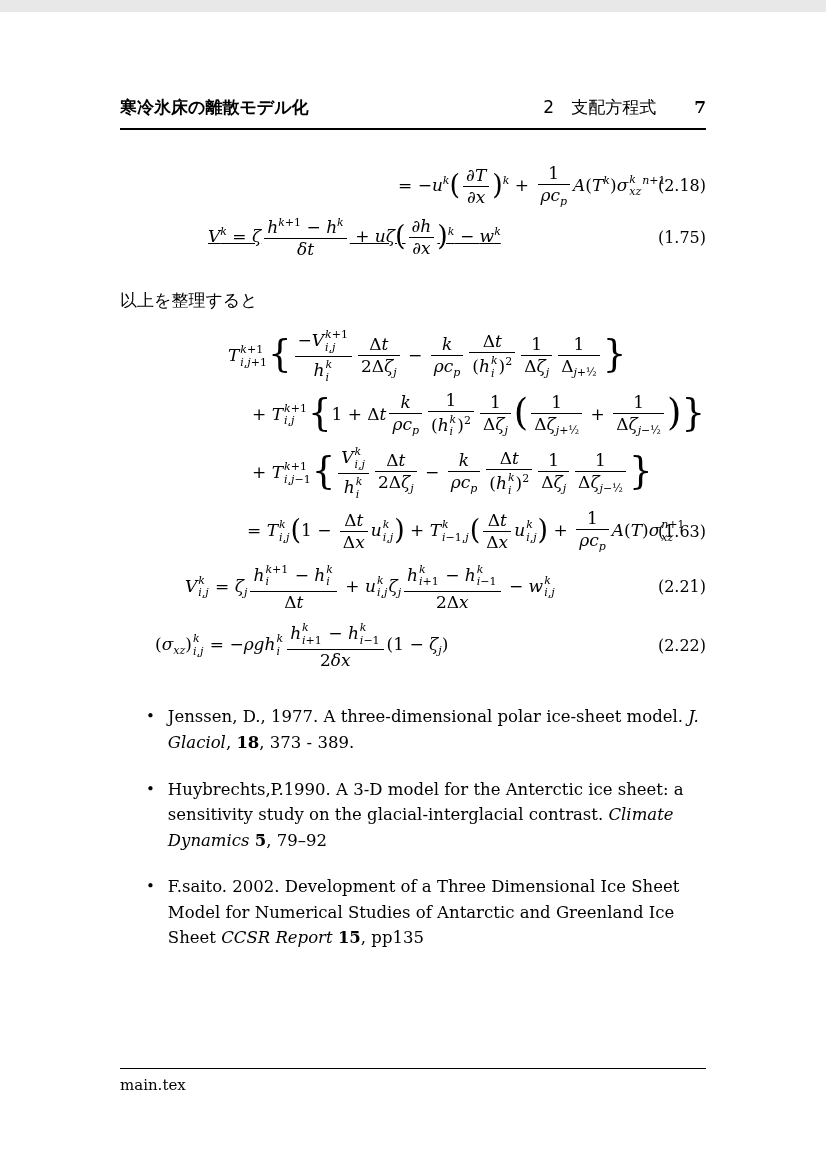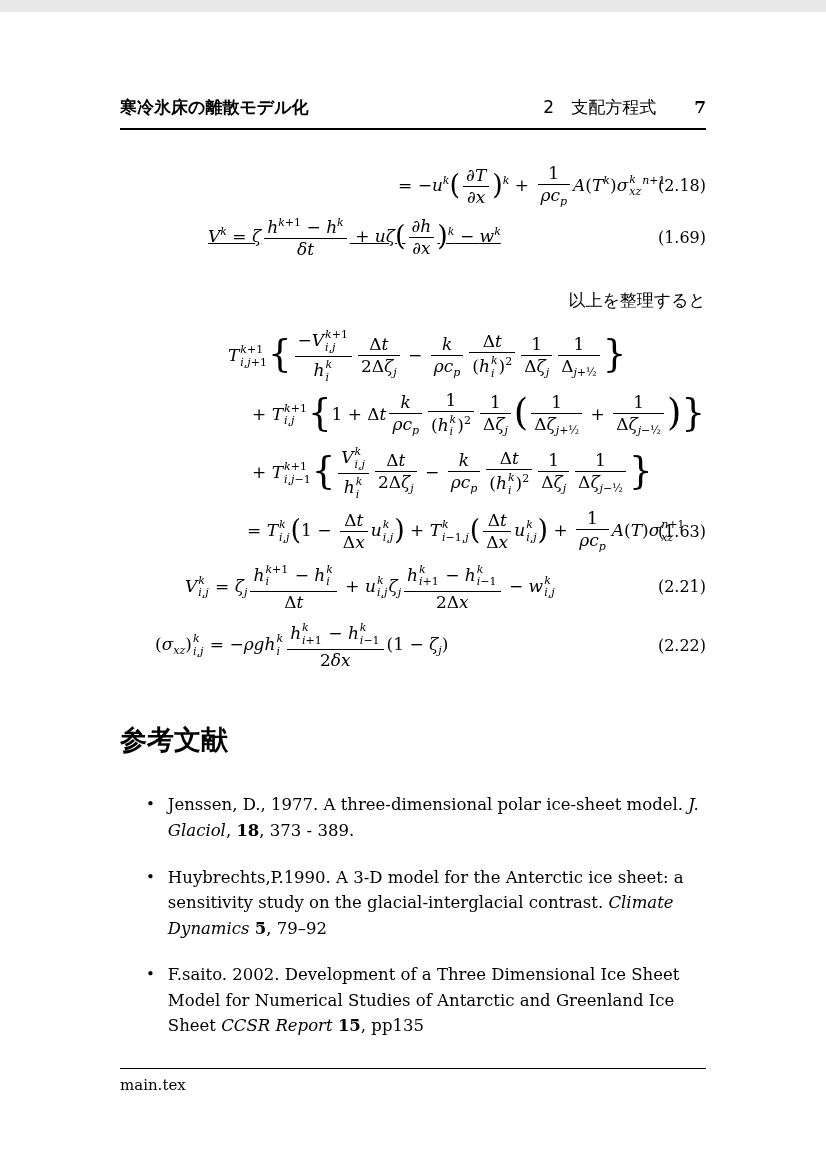--- a/index.html
+++ b/index.html
@@ -29,21 +29,21 @@
   .mf .d { display:block; padding:2px 3px 1px; }
   .ss { display:inline-block; vertical-align:middle; font-size:11px; line-height:1.15; text-align:left; margin:0 1px; }
   .ss span { display:block; }
   sup, sub { font-size:11px; }
   .bp  { font-size:27px; line-height:0; vertical-align:-0.12em; font-weight:normal; }
   .bp2 { font-size:37px; line-height:0; vertical-align:-0.14em; font-weight:normal; }
 
   .eq218 { margin-top:34px; padding-left:278px; }
   .eq219 { margin-top:8px;  padding-left:88px;text-decoration:underline; }
   .jp-text { font-size:17px; margin:0; }
-  .intro { margin-top:30px;text-align:right; }
+  .intro { margin-top:30px; }
   .eqblock { margin-top:16px; }
   .l1 { padding-left:108px; }
   .l2 { padding-left:132px; margin-top:5px; }
   .l3 { padding-left:132px; margin-top:5px; }
   .l4 { padding-left:127px; margin-top:7px; }
   .eq221 { padding-left:65px; margin-top:9px; }
   .eq222 { padding-left:35px; margin-top:9px; }
   .outro { margin-top:24px; }
 
   
@@ -76,21 +76,21 @@
     </span>
   </div>
 
   <div class="eq eq218">
     <span>= −<i>u</i><sup><i>k</i></sup><span class="bp">(</span><span class="mf"><span class="n">∂<i>T</i></span><span class="d">∂<i>x</i></span></span><span class="bp">)</span><sup><i>k</i></sup> + <span class="mf"><span class="n">1</span><span class="d"><i>ρc</i><sub><i>p</i></sub></span></span><i>A</i>(<i>T</i><sup><i>k</i></sup>)<i>σ</i><span class="ss"><span><i>k</i></span><span><i>xz</i></span></span><sup><i>n</i>+1</sup></span>
     <span class="eqnum">(2.18)</span>
   </div>
 
   <div class="eq eq219">
     <span><i>V</i><sup><i>k</i></sup> = <i>ζ</i><span class="mf"><span class="n"><i>h</i><sup><i>k</i>+1</sup> − <i>h</i><sup><i>k</i></sup></span><span class="d"><i>δt</i></span></span> + <i>uζ</i><span class="bp">(</span><span class="mf"><span class="n">∂<i>h</i></span><span class="d">∂<i>x</i></span></span><span class="bp">)</span><sup><i>k</i></sup> − <i>w</i><sup><i>k</i></sup></span>
-    <span class="eqnum">(1.69)</span>
+    <span class="eqnum">(1.75)</span>
   </div>
 
   <p class="jp-text intro">以上を整理すると</p>
 
   <div class="eqblock">
     <div class="eq l1"><i>T</i><span class="ss"><span><i>k</i>+1</span><span><i>i,j</i>+1</span></span><span class="bp2">{</span><span class="mf"><span class="n">−<i>V</i><span class="ss"><span><i>k</i>+1</span><span><i>i,j</i></span></span></span><span class="d"><i>h</i><span class="ss"><span><i>k</i></span><span><i>i</i></span></span></span></span><span class="mf"><span class="n">Δ<i>t</i></span><span class="d">2Δ<i>ζ</i><sub><i>j</i></sub></span></span> − <span class="mf"><span class="n"><i>k</i></span><span class="d"><i>ρc</i><sub><i>p</i></sub></span></span><span class="mf"><span class="n">Δ<i>t</i></span><span class="d">(<i>h</i><span class="ss"><span><i>k</i></span><span><i>i</i></span></span>)<sup>2</sup></span></span><span class="mf"><span class="n">1</span><span class="d">Δ<i>ζ</i><sub><i>j</i></sub></span></span><span class="mf"><span class="n">1</span><span class="d">Δ<sub><i>j</i>+½</sub></span></span><span class="bp2">}</span></div>
     <div class="eq l2">+ <i>T</i><span class="ss"><span><i>k</i>+1</span><span><i>i,j</i></span></span><span class="bp2">{</span>1 + Δ<i>t</i><span class="mf"><span class="n"><i>k</i></span><span class="d"><i>ρc</i><sub><i>p</i></sub></span></span><span class="mf"><span class="n">1</span><span class="d">(<i>h</i><span class="ss"><span><i>k</i></span><span><i>i</i></span></span>)<sup>2</sup></span></span><span class="mf"><span class="n">1</span><span class="d">Δ<i>ζ</i><sub><i>j</i></sub></span></span><span class="bp2">(</span><span class="mf"><span class="n">1</span><span class="d">Δ<i>ζ</i><sub><i>j</i>+½</sub></span></span> + <span class="mf"><span class="n">1</span><span class="d">Δ<i>ζ</i><sub><i>j</i>−½</sub></span></span><span class="bp2">)</span><span class="bp2">}</span></div>
     <div class="eq l3">+ <i>T</i><span class="ss"><span><i>k</i>+1</span><span><i>i,j</i>−1</span></span><span class="bp2">{</span><span class="mf"><span class="n"><i>V</i><span class="ss"><span><i>k</i></span><span><i>i,j</i></span></span></span><span class="d"><i>h</i><span class="ss"><span><i>k</i></span><span><i>i</i></span></span></span></span><span class="mf"><span class="n">Δ<i>t</i></span><span class="d">2Δ<i>ζ</i><sub><i>j</i></sub></span></span> − <span class="mf"><span class="n"><i>k</i></span><span class="d"><i>ρc</i><sub><i>p</i></sub></span></span><span class="mf"><span class="n">Δ<i>t</i></span><span class="d">(<i>h</i><span class="ss"><span><i>k</i></span><span><i>i</i></span></span>)<sup>2</sup></span></span><span class="mf"><span class="n">1</span><span class="d">Δ<i>ζ</i><sub><i>j</i></sub></span></span><span class="mf"><span class="n">1</span><span class="d">Δ<i>ζ</i><sub><i>j</i>−½</sub></span></span><span class="bp2">}</span></div>
     <div class="eq l4">
       <span>= <i>T</i><span class="ss"><span><i>k</i></span><span><i>i,j</i></span></span><span class="bp">(</span>1 − <span class="mf"><span class="n">Δ<i>t</i></span><span class="d">Δ<i>x</i></span></span><i>u</i><span class="ss"><span><i>k</i></span><span><i>i,j</i></span></span><span class="bp">)</span> + <i>T</i><span class="ss"><span><i>k</i></span><span><i>i</i>−1,<i>j</i></span></span><span class="bp">(</span><span class="mf"><span class="n">Δ<i>t</i></span><span class="d">Δ<i>x</i></span></span><i>u</i><span class="ss"><span><i>k</i></span><span><i>i,j</i></span></span><span class="bp">)</span> + <span class="mf"><span class="n">1</span><span class="d"><i>ρc</i><sub><i>p</i></sub></span></span><i>A</i>(<i>T</i>)<i>σ</i><span class="ss"><span><i>n</i>+1</span><span><i>xz</i></span></span></span>
@@ -102,21 +102,20 @@
     <span><i>V</i><span class="ss"><span><i>k</i></span><span><i>i,j</i></span></span> = <i>ζ</i><sub><i>j</i></sub><span class="mf"><span class="n"><i>h</i><span class="ss"><span><i>k</i>+1</span><span><i>i</i></span></span> − <i>h</i><span class="ss"><span><i>k</i></span><span><i>i</i></span></span></span><span class="d">Δ<i>t</i></span></span> + <i>u</i><span class="ss"><span><i>k</i></span><span><i>i,j</i></span></span><i>ζ</i><sub><i>j</i></sub><span class="mf"><span class="n"><i>h</i><span class="ss"><span><i>k</i></span><span><i>i</i>+1</span></span> − <i>h</i><span class="ss"><span><i>k</i></span><span><i>i</i>−1</span></span></span><span class="d">2Δ<i>x</i></span></span> − <i>w</i><span class="ss"><span><i>k</i></span><span><i>i,j</i></span></span></span>
     <span class="eqnum">(2.21)</span>
   </div>
 
   <div class="eq eq222">
     <span>(<i>σ</i><sub><i>xz</i></sub>)<span class="ss"><span><i>k</i></span><span><i>i,j</i></span></span> = −<i>ρgh</i><span class="ss"><span><i>k</i></span><span><i>i</i></span></span><span class="mf"><span class="n"><i>h</i><span class="ss"><span><i>k</i></span><span><i>i</i>+1</span></span> − <i>h</i><span class="ss"><span><i>k</i></span><span><i>i</i>−1</span></span></span><span class="d">2<i>δx</i></span></span>(1 − <i>ζ</i><sub><i>j</i></sub>)</span>
     <span class="eqnum">(2.22)</span>
   </div>
 
 
-  <h1 class="ref-head">参考文献</h1>
 
   <ul class="refs">
     <li>
       <span class="bullet">•</span>
       <span>Jenssen, D., 1977.  A three-dimensional polar ice-sheet model.  <i>J. Glaciol</i>, <b>18</b>, 373 - 389.</span>
     </li>
     <li>
       <span class="bullet">•</span>
       <span>Huybrechts,P.1990.  A 3-D model for the Anterctic ice sheet:  a sensitivity study on the glacial-interglacial contrast.  <i>Climate Dynamics</i> <b>5</b>, 79–92</span>
     </li>

